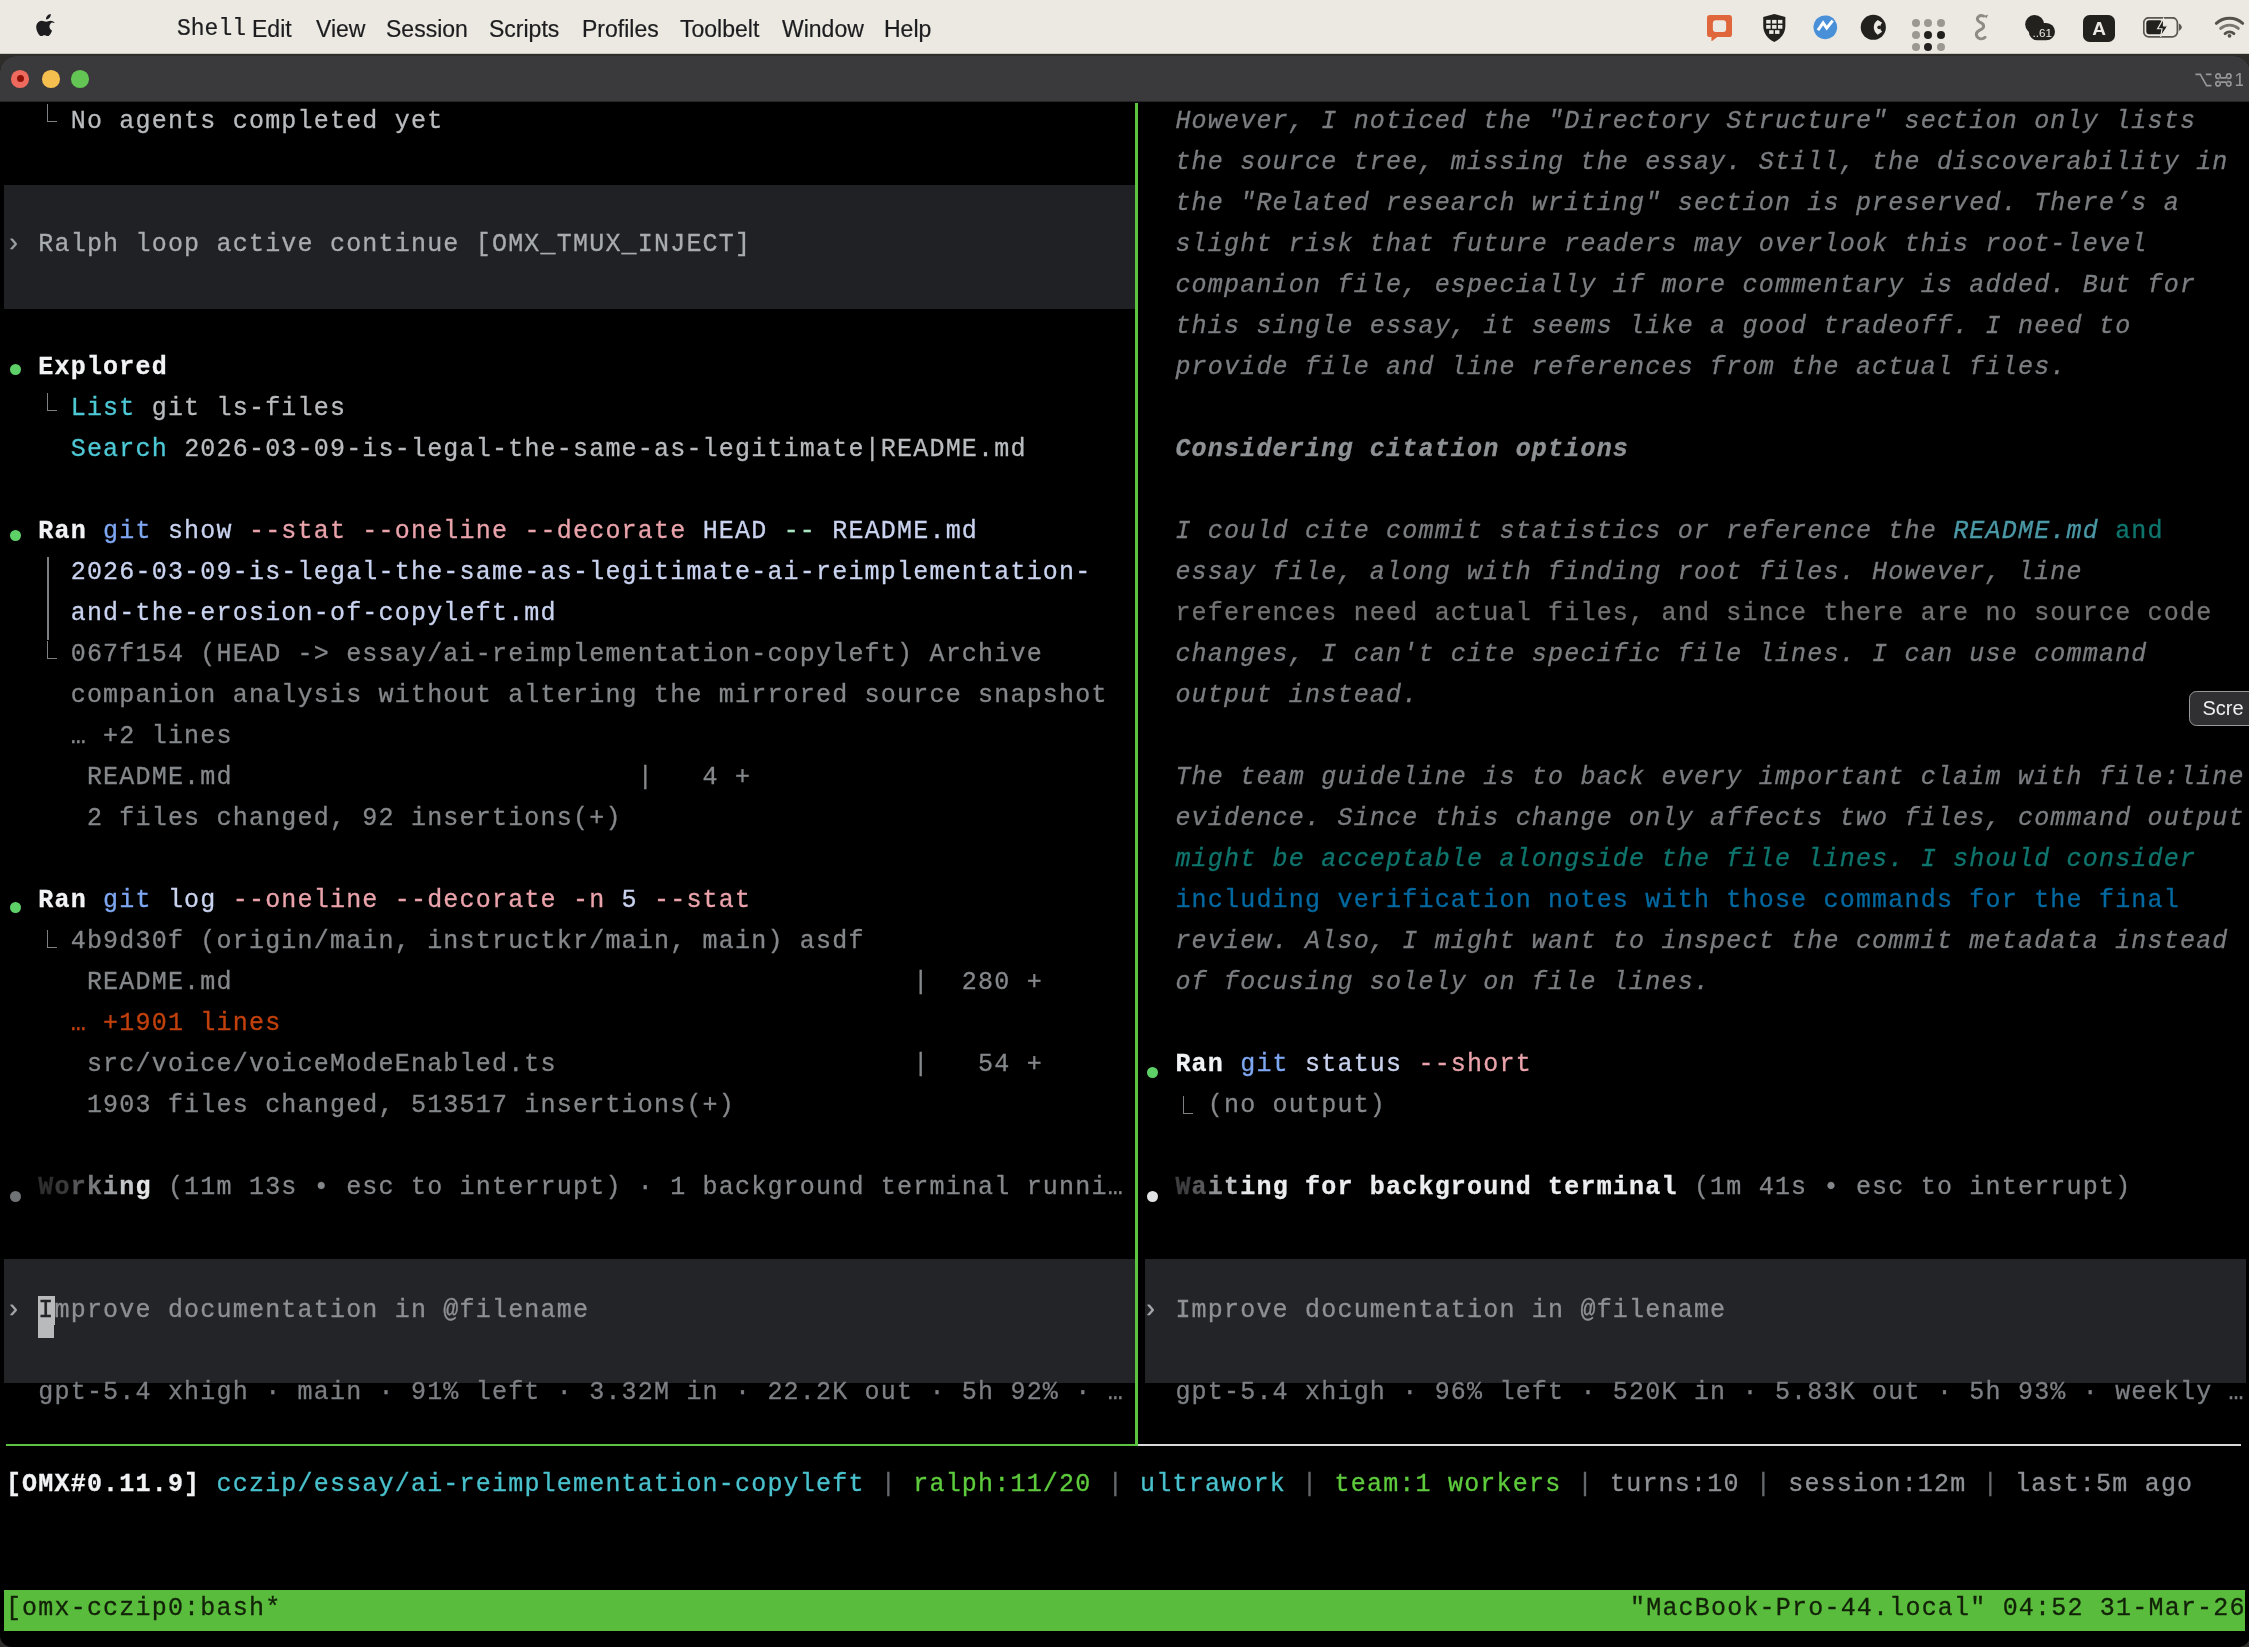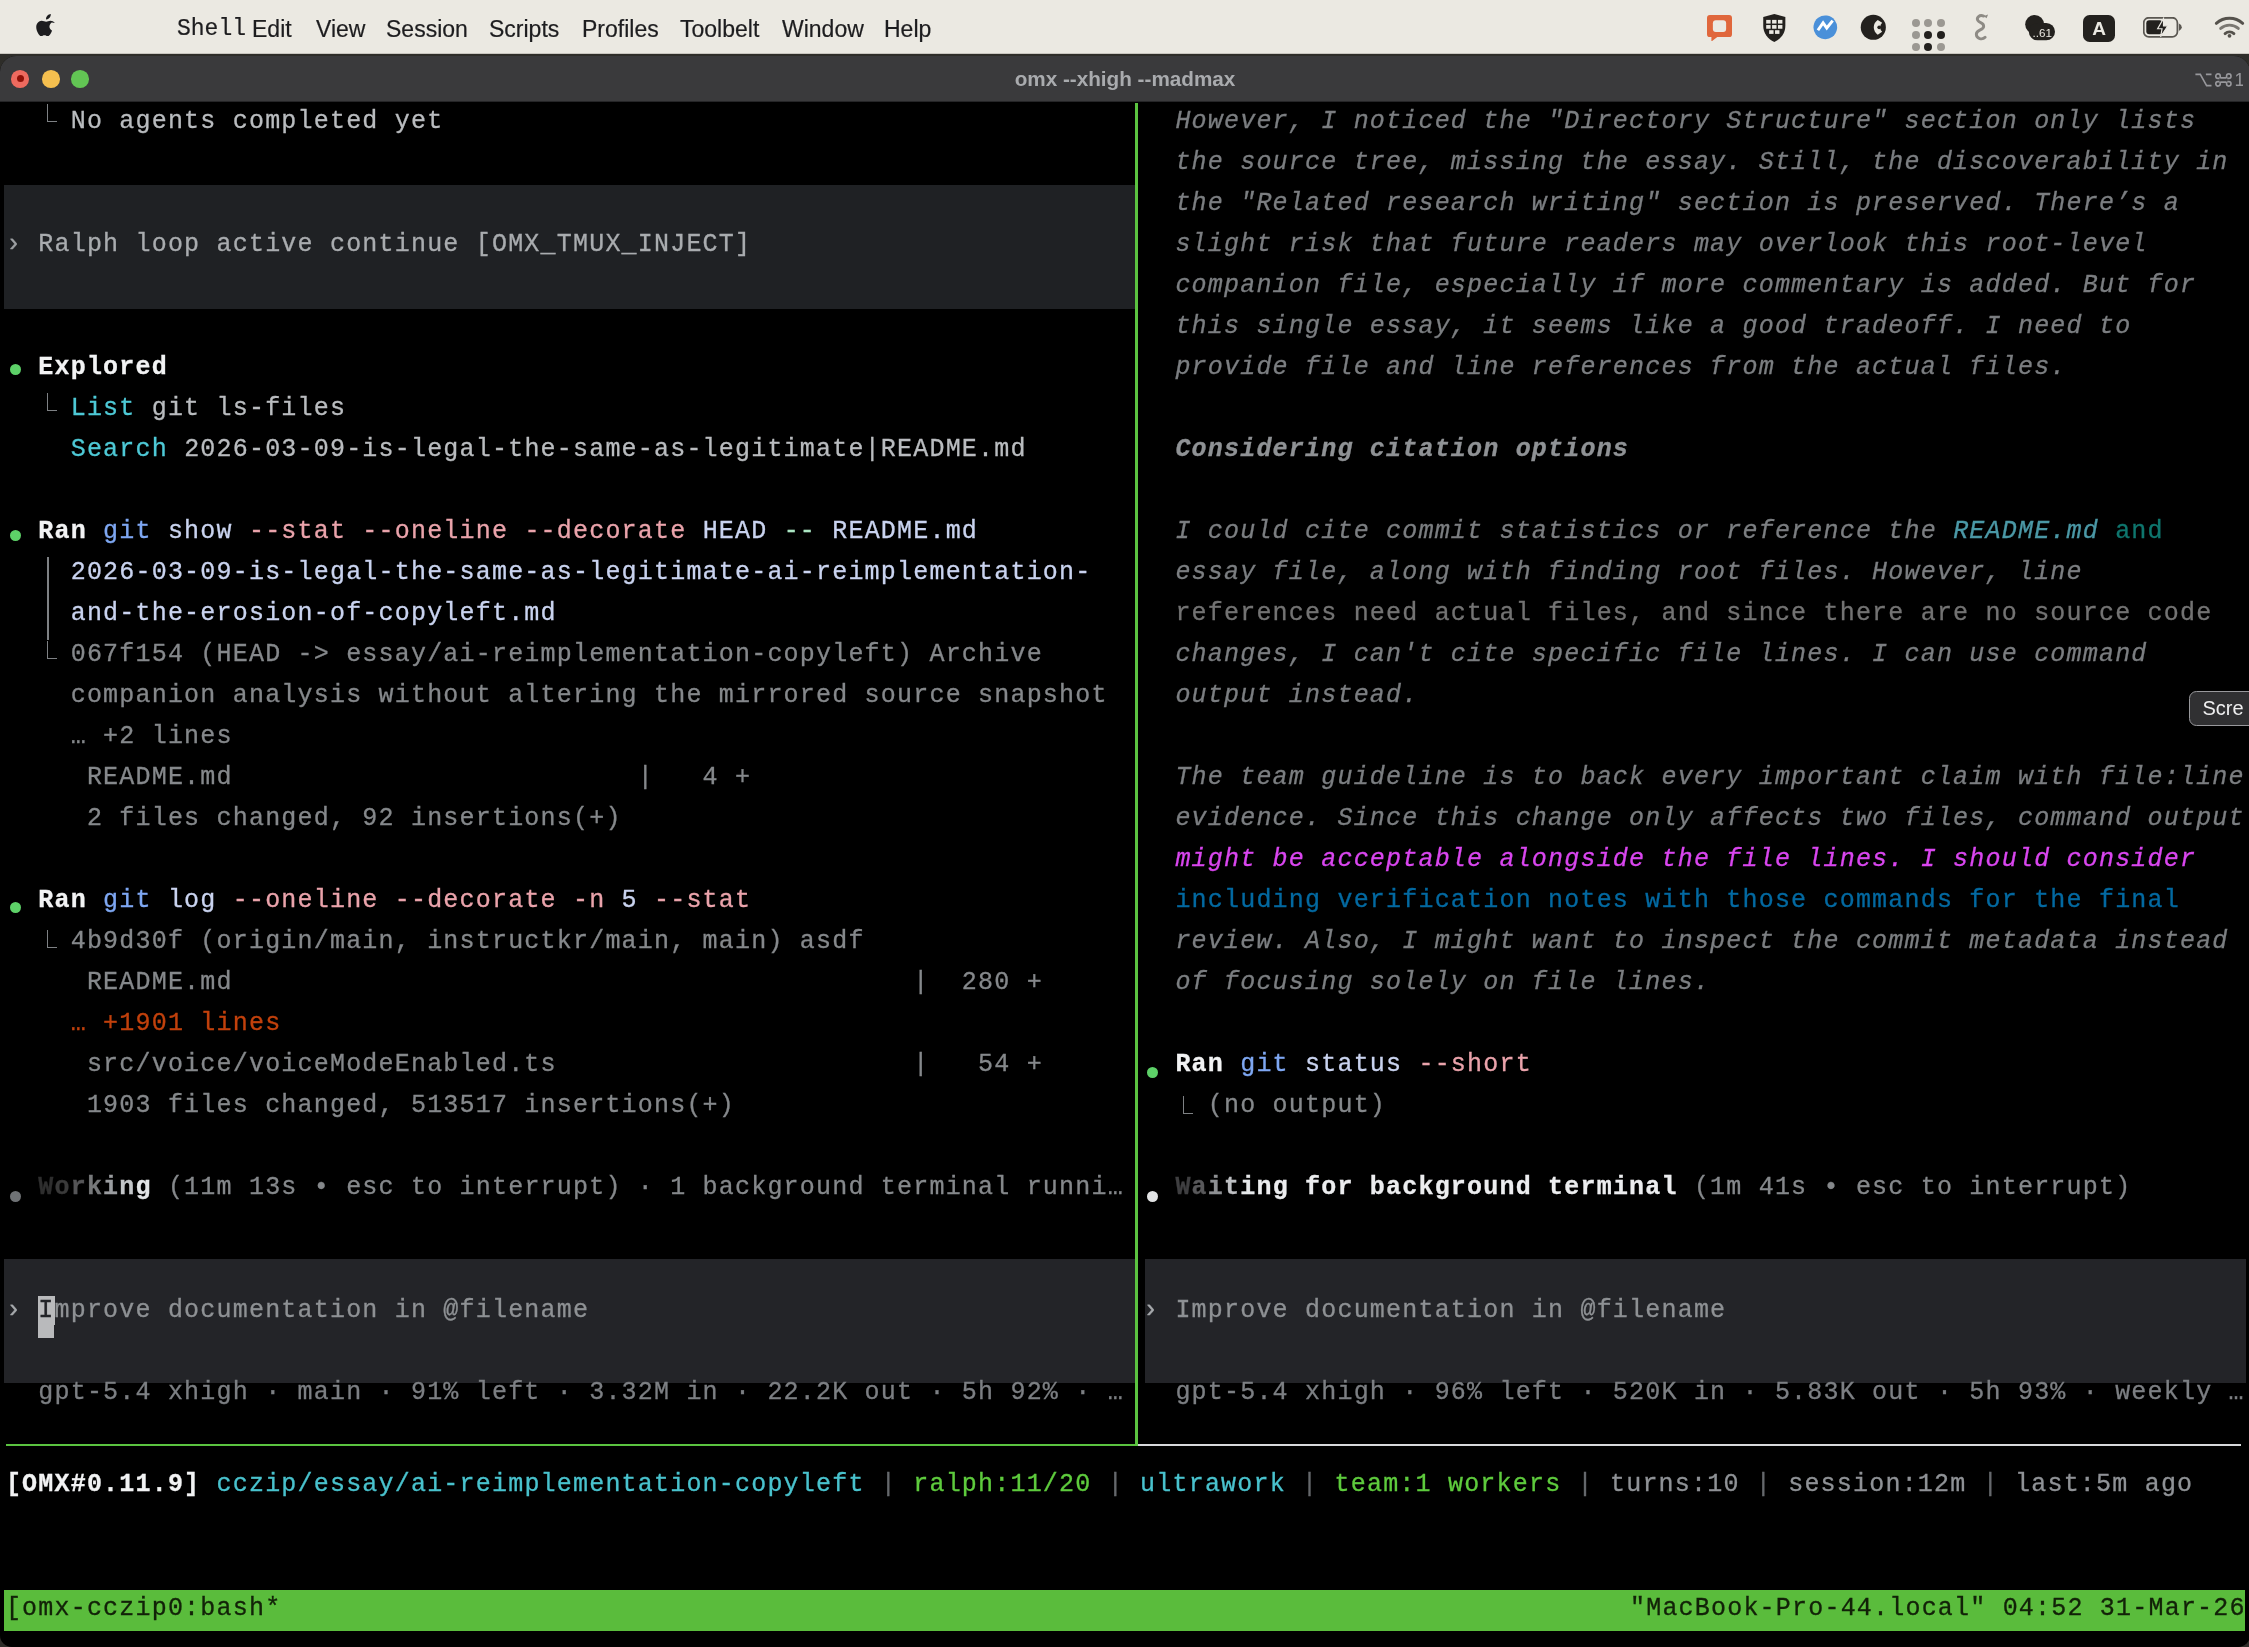--- a/index.html
+++ b/index.html
@@ -77,21 +77,20 @@
 <path d="M15 24 a9.5 9.5 0 0 1 12 0" stroke="#55524c"></path>
 </g>
 <circle cx="21" cy="27" r="2.6" fill="#55524c"></circle>
   </svg>
 <div style="position:absolute;left:0;top:56px;width:2250px;height:1591px;background:#000;border-radius:16px 16px 11.8px 11.8px;overflow:hidden;">
 <div style="position:absolute;left:0;top:0;width:2250px;height:46px;background:#3a3a3c;border-bottom:0.7px solid #252527;"></div>
 <div style="position:absolute;left:11.4px;top:14px;width:17.7px;height:17.7px;border-radius:50%;background:#ee6a5f;"></div>
 <div style="position:absolute;left:16.6px;top:19px;width:7.4px;height:7.4px;border-radius:50%;background:#8f1007;"></div>
 <div style="position:absolute;left:42px;top:14px;width:17.7px;height:17.7px;border-radius:50%;background:#f5bf4f;"></div>
 <div style="position:absolute;left:71px;top:14px;width:17.7px;height:17.7px;border-radius:50%;background:#62c554;"></div>
-<div style="position:absolute;left:0;top:11px;width:2250px;text-align:center;font-family:'Liberation Sans',sans-serif;font-size:20.7px;font-weight:bold;color:#a9abae;">omx --xhigh --madmax</div>
 <svg style="position:absolute;left:2194px;top:14px" width="49" height="20" viewBox="0 0 70 28">
 <g stroke="#97979b" stroke-width="2.3" fill="none">
 <path d="M2 6 h7 l9 16 h7 M17 6 h8"></path>
 <g transform="translate(30,0)">
 <path d="M7.5 11 h9 M7.5 17 h9 M7.5 11 v-2.5 a3.2 3.2 0 1 0 -3.2 3.2 h2.2 M16.5 11 v-2.5 a3.2 3.2 0 1 1 3.2 3.2 h-2.2 M7.5 17 v2.5 a3.2 3.2 0 1 1 -3.2 -3.2 h2.2 M16.5 17 v2.5 a3.2 3.2 0 1 0 3.2 -3.2 h-2.2"></path>
 </g>
 </g>
 <text x="58" y="23" font-family="Liberation Sans" font-size="26" fill="#97979b">1</text>
     </svg>
 <div style="position:absolute;left:4.4px;top:129px;width:1131px;height:124px;background:#1f2124;"></div>
@@ -150,21 +149,21 @@
   <span style="color:#8f9295;font-weight:bold;font-style:italic">Considering citation options</span>
 
   <span style="color:#7b7e81;font-style:italic">I could cite commit statistics or reference the </span><span style="color:#4b98a6;font-style:italic">README.md</span><span style="color:#0f766e;"> and</span>
   <span style="color:#7b7e81;font-style:italic">essay file, along with finding root files. However, line</span>
   <span style="color:#737373;">references need actual files, and since there are no source code</span>
   <span style="color:#7b7e81;font-style:italic">changes, I can't cite specific file lines. I can use command</span>
   <span style="color:#7b7e81;font-style:italic">output instead.</span>
 
   <span style="color:#7b7e81;font-style:italic">The team guideline is to back every important claim with file:line</span>
   <span style="color:#7b7e81;font-style:italic">evidence. Since this change only affects two files, command output</span>
-  <span style="color:#d946ef;font-style:italic">might be acceptable alongside the file lines. I should consider</span>
+  <span style="color:#0f766e;font-style:italic">might be acceptable alongside the file lines. I should consider</span>
   <span style="color:#0369a1;">including verification notes with those commands for the final</span>
   <span style="color:#7b7e81;font-style:italic">review. Also, I might want to inspect the commit metadata instead</span>
   <span style="color:#7b7e81;font-style:italic">of focusing solely on file lines.</span>
 
   <span style="color:#f2f3f4;font-weight:bold">Ran</span> <span style="color:#7ea7f2">git</span> <span style="color:#c9d3ef">status</span> <span style="color:#eaa3ab">--short</span>
     <span style="color:#85888b">(no output)</span>
 
   <span style="color:#3f3f41;font-weight:bold">W</span><span style="color:#58585a;font-weight:bold">a</span><span style="color:#8e9093;font-weight:bold">i</span><span style="color:#bdbfc2;font-weight:bold">t</span><span style="color:#e6e8ea;font-weight:bold">i</span><span style="color:#ecedef;font-weight:bold">n</span><span style="color:#ecedef;font-weight:bold">g</span> <span style="color:#ecedef;font-weight:bold">for background terminal</span> <span style="color:#85888b">(1m 41s • esc to interrupt)</span>
 
 

